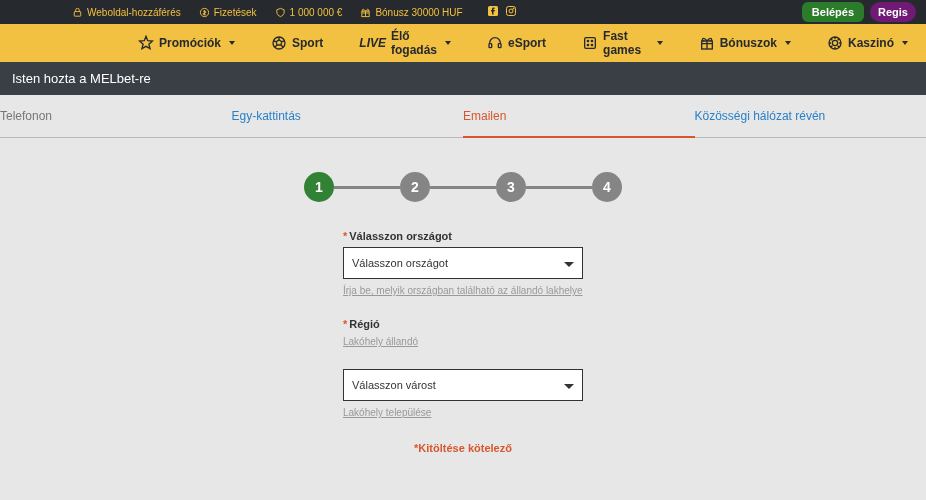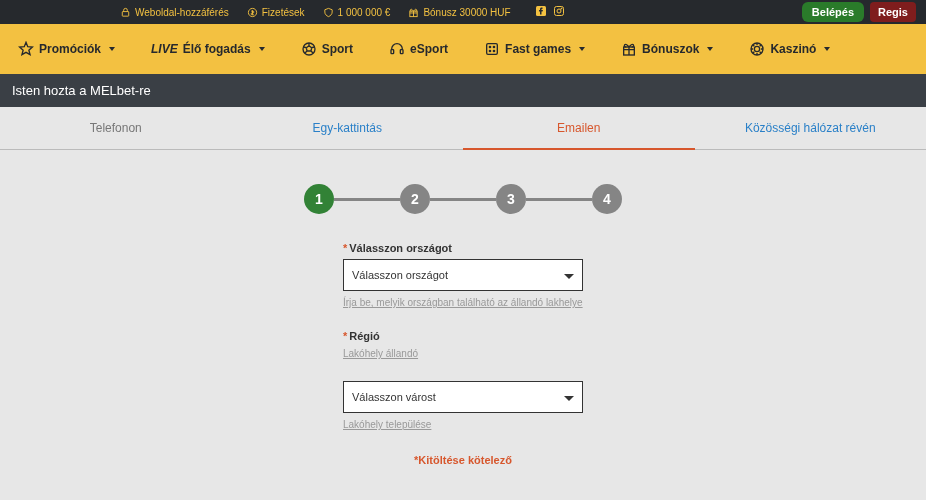--- a/index.html
+++ b/index.html
@@ -1,36 +1,36 @@
 <!DOCTYPE html>
 <html><head>
 <meta charset="utf-8">
 <style>
   * { box-sizing: border-box; margin: 0; padding: 0; }
   body { font-family: Arial, Helvetica, sans-serif; width: 926px; height: 500px; overflow: hidden; background: #e7e7e7; }
 
-  .topbar { background: #26292d; height: 24px; display: flex; align-items: center; padding: 0 10px 0 120px; font-size: 10px; color: #f3c141; }
+  .topbar { background: #26292d; height: 24px; display: flex; align-items: center; padding: 0 10px 0 72px; font-size: 10px; color: #f3c141; }
   .topbar .item { display: flex; align-items: center; gap: 4px; margin-right: 18px; cursor: pointer; }
   .topbar .social { margin-left: 6px; display: flex; gap: 6px; }
   .topbar .social svg { cursor: pointer; }
   .spacer { flex: 1; }
   .btn-login { background: #2a7b2a; color: #fff; padding: 4px 10px; font-size: 11px; border: none; cursor: pointer; border-radius: 6px; margin-right: 6px; font-weight: bold; }
-  .btn-register { background: #7f1d1d; color: #fff; padding: 4px 8px; font-size: 11px; border: none; cursor: pointer; border-radius: 4px; font-weight: bold; }
-
-  .menubar { background: #f3c141; height: 50px; display: flex; align-items: center; font-size: 12px; color: #26292d; position: relative; }
+  .btn-register { background: #701a75; color: #fff; padding: 4px 8px; font-size: 11px; border: none; cursor: pointer; border-radius: 10px; font-weight: bold; }
+
+  .menubar { background: #f3c141; height: 38px; display: flex; align-items: center; padding-left: 120px; font-size: 12px; color: #26292d; position: relative; }
   .logo { position: absolute; left: 8px; top: -22px; font-family: Arial Black, Arial, sans-serif; font-size: 22px; font-weight: 900; font-style: italic; color: #f3c141; letter-spacing: -1px; }
   .logo .dark { color: #26292d; text-shadow: -1px 0 #f3c141, 1px 0 #f3c141, 0 -1px #f3c141, 0 1px #f3c141; }
   .menubar .mitem { display: flex; align-items: center; gap: 5px; padding: 0 18px; cursor: pointer; font-weight: 600; height: 100%; }
   .live-label { font-style: italic; font-weight: bold; }
   .chev::after { content: ""; display: inline-block; border-left: 3px solid transparent; border-right: 3px solid transparent; border-top: 4px solid #26292d; margin-left: 3px; vertical-align: middle; }
 
   .welcome { background: #3a3f45; color: #fff; font-size: 13px; padding: 9px 12px; }
 
   .reg-tabs { display: flex; background: #e7e7e7; border-bottom: 1px solid #bbb; }
-  .reg-tab { flex: 1; text-align: center; padding: 14px 0; font-size: 12px; color: #777; cursor: pointer; }
+  .reg-tab { flex: 1; text-align: left; padding: 14px 0; font-size: 12px; color: #777; cursor: pointer; }
   .reg-tab.blue { color: #2a80c8; }
   .reg-tab.active { color: #d7572d; position: relative; }
   .reg-tab.active::after { content: ""; position: absolute; left: 0; right: 0; bottom: -1px; height: 2px; background: #d7572d; }
 
   .steps { display: flex; justify-content: center; align-items: center; gap: 0; margin: 34px 0 28px; }
   .step { width: 30px; height: 30px; border-radius: 50%; background: #858585; color: #fff; display: flex; align-items: center; justify-content: center; font-size: 14px; font-weight: bold; }
   .step.active { background: #328236; }
   .line { width: 66px; height: 3px; background: #858585; }
 
   .form { width: 240px; margin: 0 auto; }
@@ -102,32 +102,32 @@
 
 <div class="menubar">
   <div class="mitem chev">
     <span class="ic">
         <svg width="16" height="16" viewBox="0 0 24 24" fill="none" stroke="#26292d" stroke-width="2">
           <path d="M12 2l2.6 6.6 7 .5-5.3 4.6 1.8 6.8L12 17l-6.1 3.5 1.8-6.8L2.4 9.1l7-.5L12 2z"></path>
         </svg>
       </span>
     <span>Promóciók</span>
   </div>
+  <div class="mitem">
+    <span class="ic">
+        <svg width="16" height="16" viewBox="0 0 24 24" fill="none" stroke="#26292d" stroke-width="2">
+          <circle cx="12" cy="12" r="9"></circle>
+          <path d="M12 3v4l-4 3-4-1M12 7l4 3 4-1M8 10l1 5-3 3M16 10l-1 5 3 3M9 15h6"></path>
+        </svg>
+      </span>
+    <span>Sport</span>
+  </div>
   <div class="mitem chev">
     <span class="live-label">LIVE</span>
     <span>Élő fogadás</span>
-  </div>
-  <div class="mitem">
-    <span class="ic">
-        <svg width="16" height="16" viewBox="0 0 24 24" fill="none" stroke="#26292d" stroke-width="2">
-          <circle cx="12" cy="12" r="9"></circle>
-          <path d="M12 3v4l-4 3-4-1M12 7l4 3 4-1M8 10l1 5-3 3M16 10l-1 5 3 3M9 15h6"></path>
-        </svg>
-      </span>
-    <span>Sport</span>
   </div>
   <div class="mitem">
     <span class="ic">
         <svg width="16" height="16" viewBox="0 0 24 24" fill="none" stroke="#26292d" stroke-width="2">
           <path d="M4 13v-1a8 8 0 0116 0v1"></path>
           <rect x="3" y="13" width="4" height="6" rx="1"></rect>
           <rect x="17" y="13" width="4" height="6" rx="1"></rect>
         </svg>
       </span>
     <span>eSport</span>

